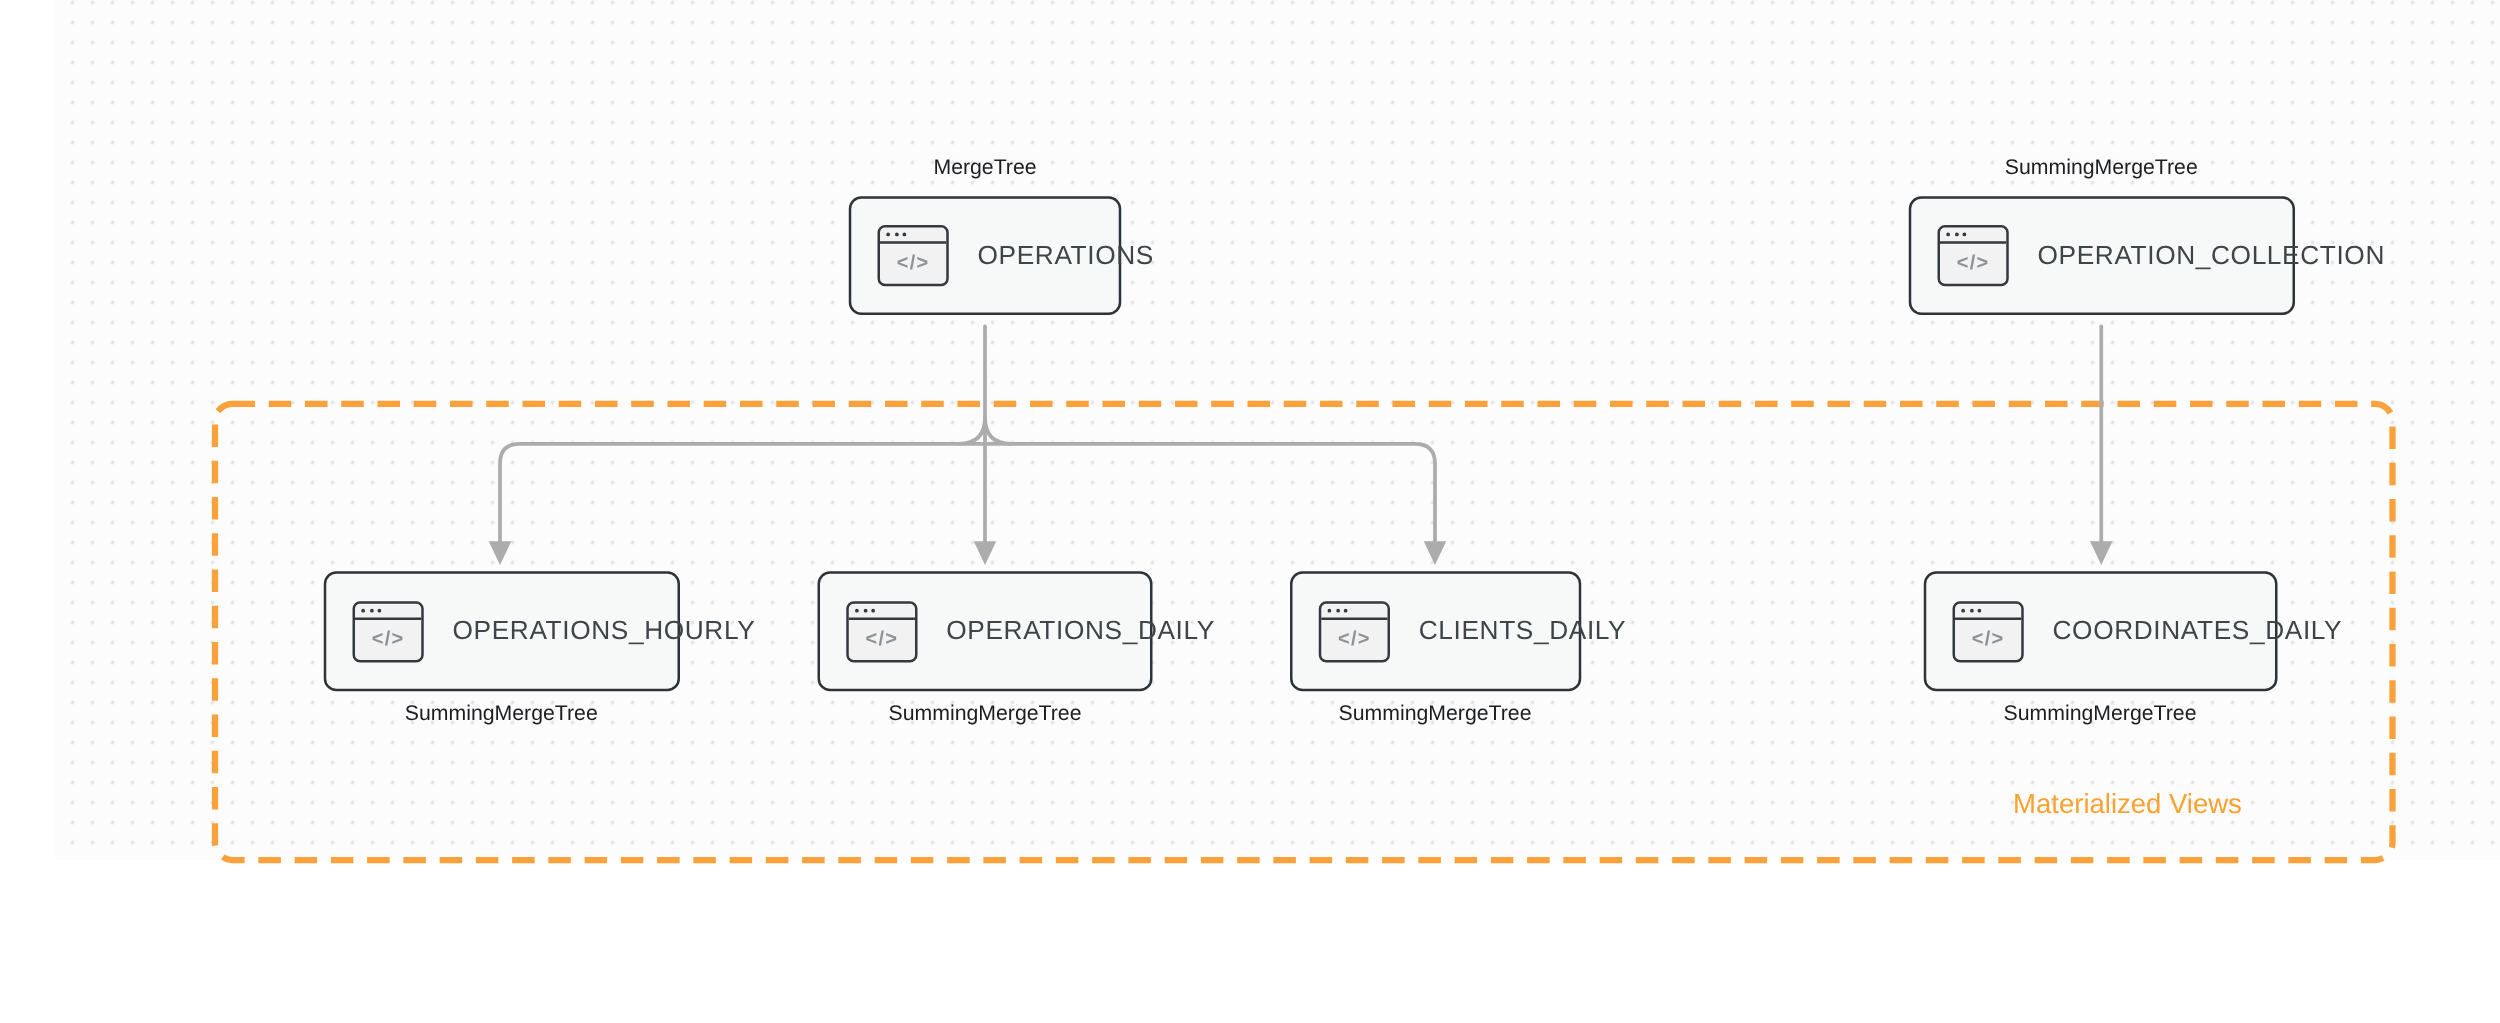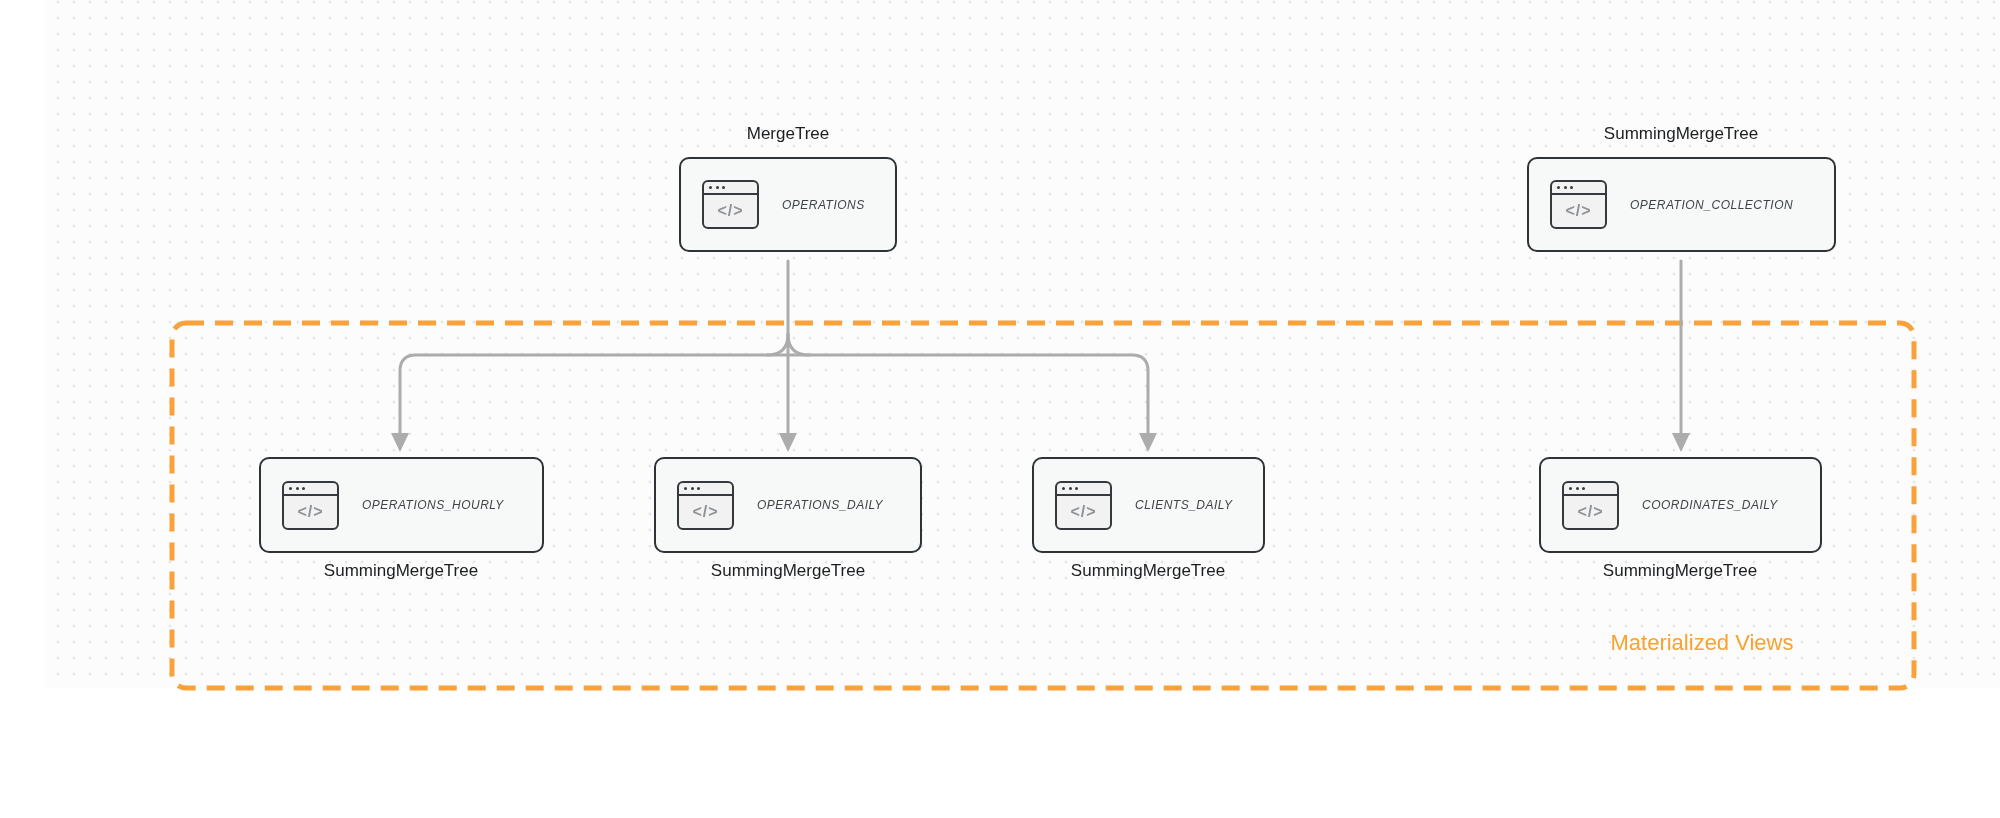--- a/index.html
+++ b/index.html
@@ -40,22 +40,21 @@
     box-sizing: border-box;
     background: #f7f8f8;
     border: 2.5px solid #2e3338;
     border-radius: 10px;
     display: flex;
     align-items: center;
     padding-left: 21px;
     gap: 23px;
   }
   .node-title {
-    font-style: italic;
-    font-size: 12px;
+    font-size: 21px;
     letter-spacing: 0.5px;
     color: #3f4448;
     white-space: nowrap;
   }
   .browser-icon {
     box-sizing: border-box;
     width: 57px;
     height: 49px;
     border: 2.5px solid #35393d;
     border-radius: 6px;

